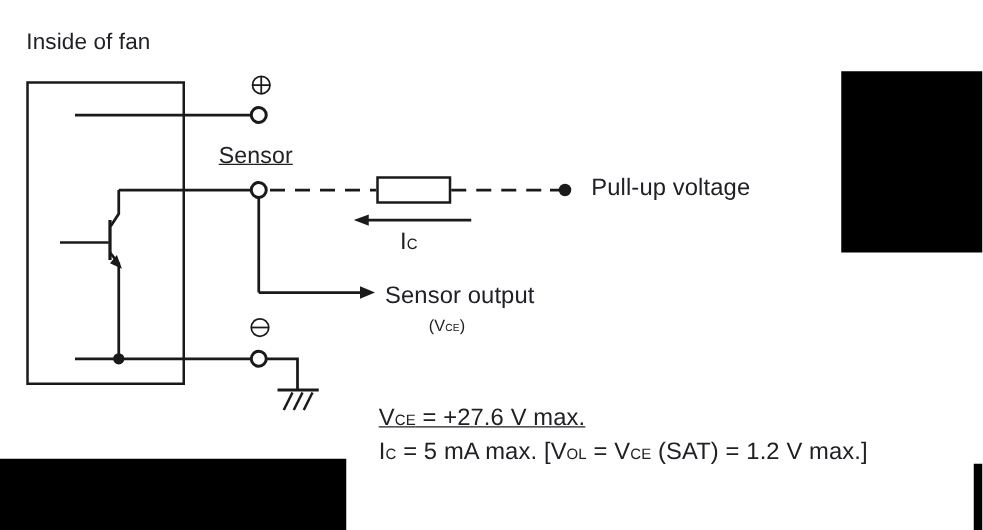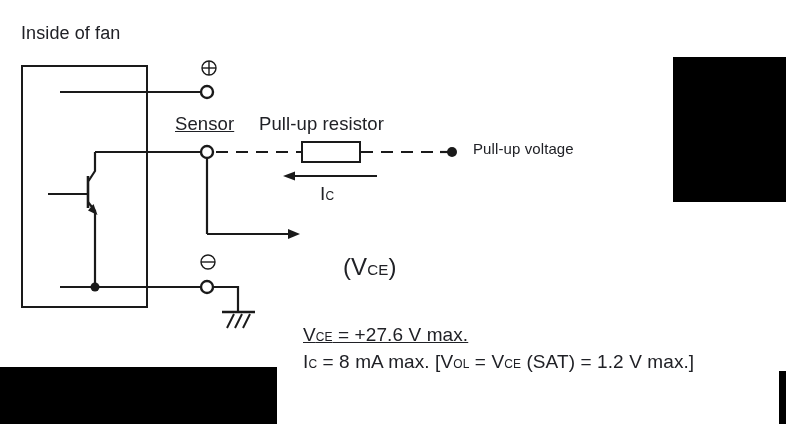--- a/index.html
+++ b/index.html
@@ -10,24 +10,24 @@
   }
   .stage{position:absolute;left:0;top:14px;width:659px;height:424px;}
   svg.circuit{position:absolute;left:0;top:0;}
   .label{
     position:absolute;white-space:nowrap;color:#202126;
     font-size:18.5px;letter-spacing:0.1px;
   }
   .title{left:21px;top:9px;font-size:18px;}
   .sensor-label{left:175px;top:99px;text-decoration:underline;}
   .pullup-resistor-label{left:259px;top:99px;}
-  .pullup-voltage-label{left:473px;top:126px;font-size:15px;}
+  .pullup-voltage-label{left:473px;top:126px;font-size:19px;}
   .ic-label{left:320px;top:169px;font-size:19px;}
   .sensor-output-label{left:308px;top:212px;font-size:19px;}
-  .vce-label{left:343px;top:239px;font-size:24px;}
+  .vce-label{left:343px;top:239px;font-size:13px;}
   .spec-line1{left:303px;top:310px;font-size:19px;text-decoration:underline;}
   .spec-line2{left:303px;top:337px;font-size:19px;}
   .sub{font-size:0.63em;}
   .redacted{position:absolute;background:#000000;}
   .redacted-tr{left:673px;top:43px;width:113px;height:145px;}
   .redacted-bl{left:0px;top:353px;width:277px;height:64px;}
   .redacted-br{left:779px;top:357px;width:7px;height:58px;}
 </style>
 </head>
 <body>
@@ -95,30 +95,30 @@
         <line x1="292" y1="162" x2="377" y2="162"></line>
         <polygon points="283,162 295,157.5 295,166.5" fill="#1a1a1a" stroke="none"></polygon>
       </g>
     </g>
   </svg>
 
   <div class="label title">Inside of fan</div>
 
   <div class="label sensor-label">Sensor</div>
 
-  <div class="label pullup-resistor-label">Pull-up resistor</div>
 
   <div class="label pullup-voltage-label">Pull-up voltage</div>
 
   <div class="label ic-label"><span>I</span><span class="sub">C</span></div>
 
+  <div class="label sensor-output-label">Sensor output</div>
 
   <div class="label vce-label"><span>(V</span><span class="sub">CE</span><span>)</span></div>
 
   <div class="label spec-line1"><span>V</span><span class="sub">CE</span><span> = +27.6 V max.</span></div>
 
-  <div class="label spec-line2"><span>I</span><span class="sub">C</span><span> = 8 mA max. [V</span><span class="sub">OL</span><span> = V</span><span class="sub">CE</span><span> (SAT) = 1.2 V max.]</span></div>
+  <div class="label spec-line2"><span>I</span><span class="sub">C</span><span> = 5 mA max. [V</span><span class="sub">OL</span><span> = V</span><span class="sub">CE</span><span> (SAT) = 1.2 V max.]</span></div>
 
   <div class="redacted redacted-tr"></div>
   <div class="redacted redacted-bl"></div>
   <div class="redacted redacted-br"></div>
 
 </div>
 
 </body></html>

